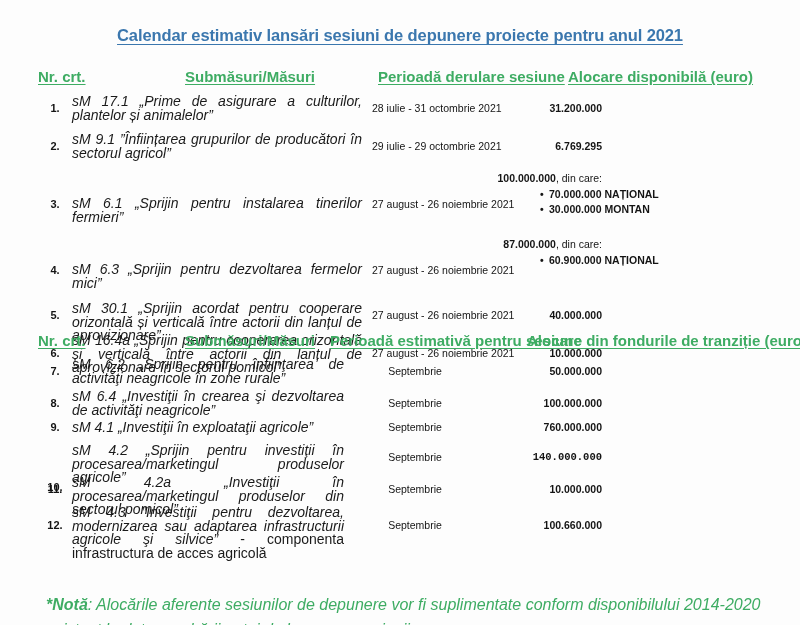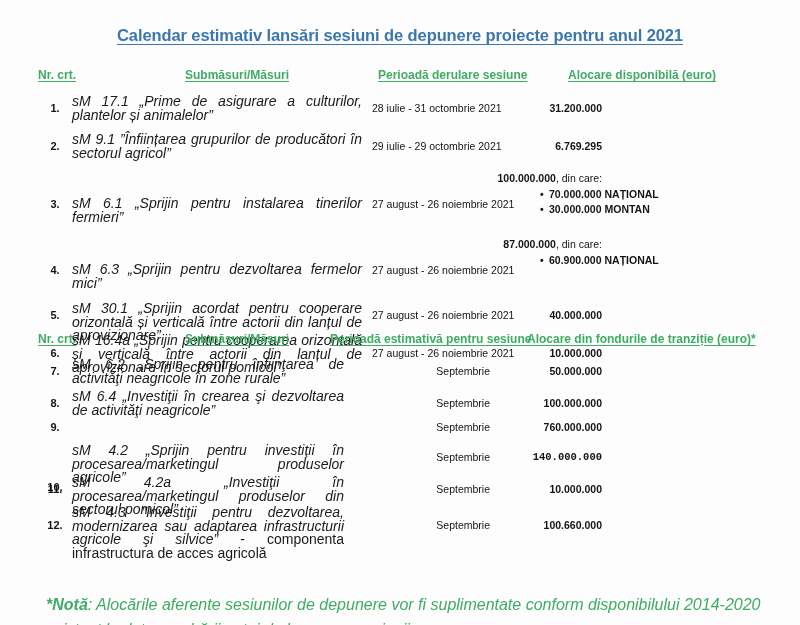--- a/index.html
+++ b/index.html
@@ -39,21 +39,21 @@
     position: absolute;
     left: 0;
     width: 800px;
   }
   .hdr-row {
     position: relative;
     height: 20px;
   }
   .hdr {
     position: absolute;
-    font-size: 12px;
+    font-size: 15px;
     font-weight: bold;
     color: #3eac63;
     text-decoration: underline;
     text-underline-offset: 2px;
     white-space: nowrap;
   }
   .hdr-nr      { left: 38px; }
   .hdr-masuri  { left: 185px; }
   .hdr-per     { left: 378px; }
   .hdr-aloc    { left: 568px; }
@@ -98,21 +98,21 @@
     left: 470px;
     width: 132px;
     text-align: right;
     font-size: 10.5px;
     font-weight: bold;
     color: #141414;
     white-space: nowrap;
   }
 
   
-  .t2 .c-per  { left: 340px; width: 150px; text-align: right; }
+  .t2 .c-per  { left: 340px; width: 150px; text-align: center; }
   .t2 .c-aloc { left: 470px; width: 132px; }
   .t2 .c-mas  { width: 272px; }
 
   
   .aloc-block {
     position: absolute;
     left: 470px;
     width: 230px;
     font-size: 10.5px;
     color: #141414;
@@ -248,20 +248,21 @@
 
     <div class="row" style="height:32px;">
       <div class="c-nr" style="top:12px;">8.</div>
       <div class="c-mas" style="top:5px;">sM 6.4 „Investiţii în crearea şi dezvoltarea de activităţi neagricole”</div>
       <div class="c-per" style="top:12px;">Septembrie</div>
       <div class="c-aloc" style="top:12px;">100.000.000</div>
     </div>
 
     <div class="row" style="height:23px;">
       <div class="c-nr" style="top:4px;">9.</div>
+      <div class="c-mas" style="top:4px;">sM 4.1 „Investiţii în exploataţii agricole”</div>
       <div class="c-per" style="top:4px;">Septembrie</div>
       <div class="c-aloc" style="top:4px;">760.000.000</div>
     </div>
 
     <div class="row" style="height:31px;">
       <div class="c-nr" style="top:11px;margin-top:30px;">10.</div>
       <div class="c-mas" style="top:4px;">sM 4.2 „Sprijin pentru investiţii în procesarea/marketingul produselor agricole”</div>
       <div class="c-per" style="top:11px;">Septembrie</div>
       <div class="c-aloc" style="top:11px;font-family:Liberation Mono, monospace;">140.000.000</div>
     </div>

